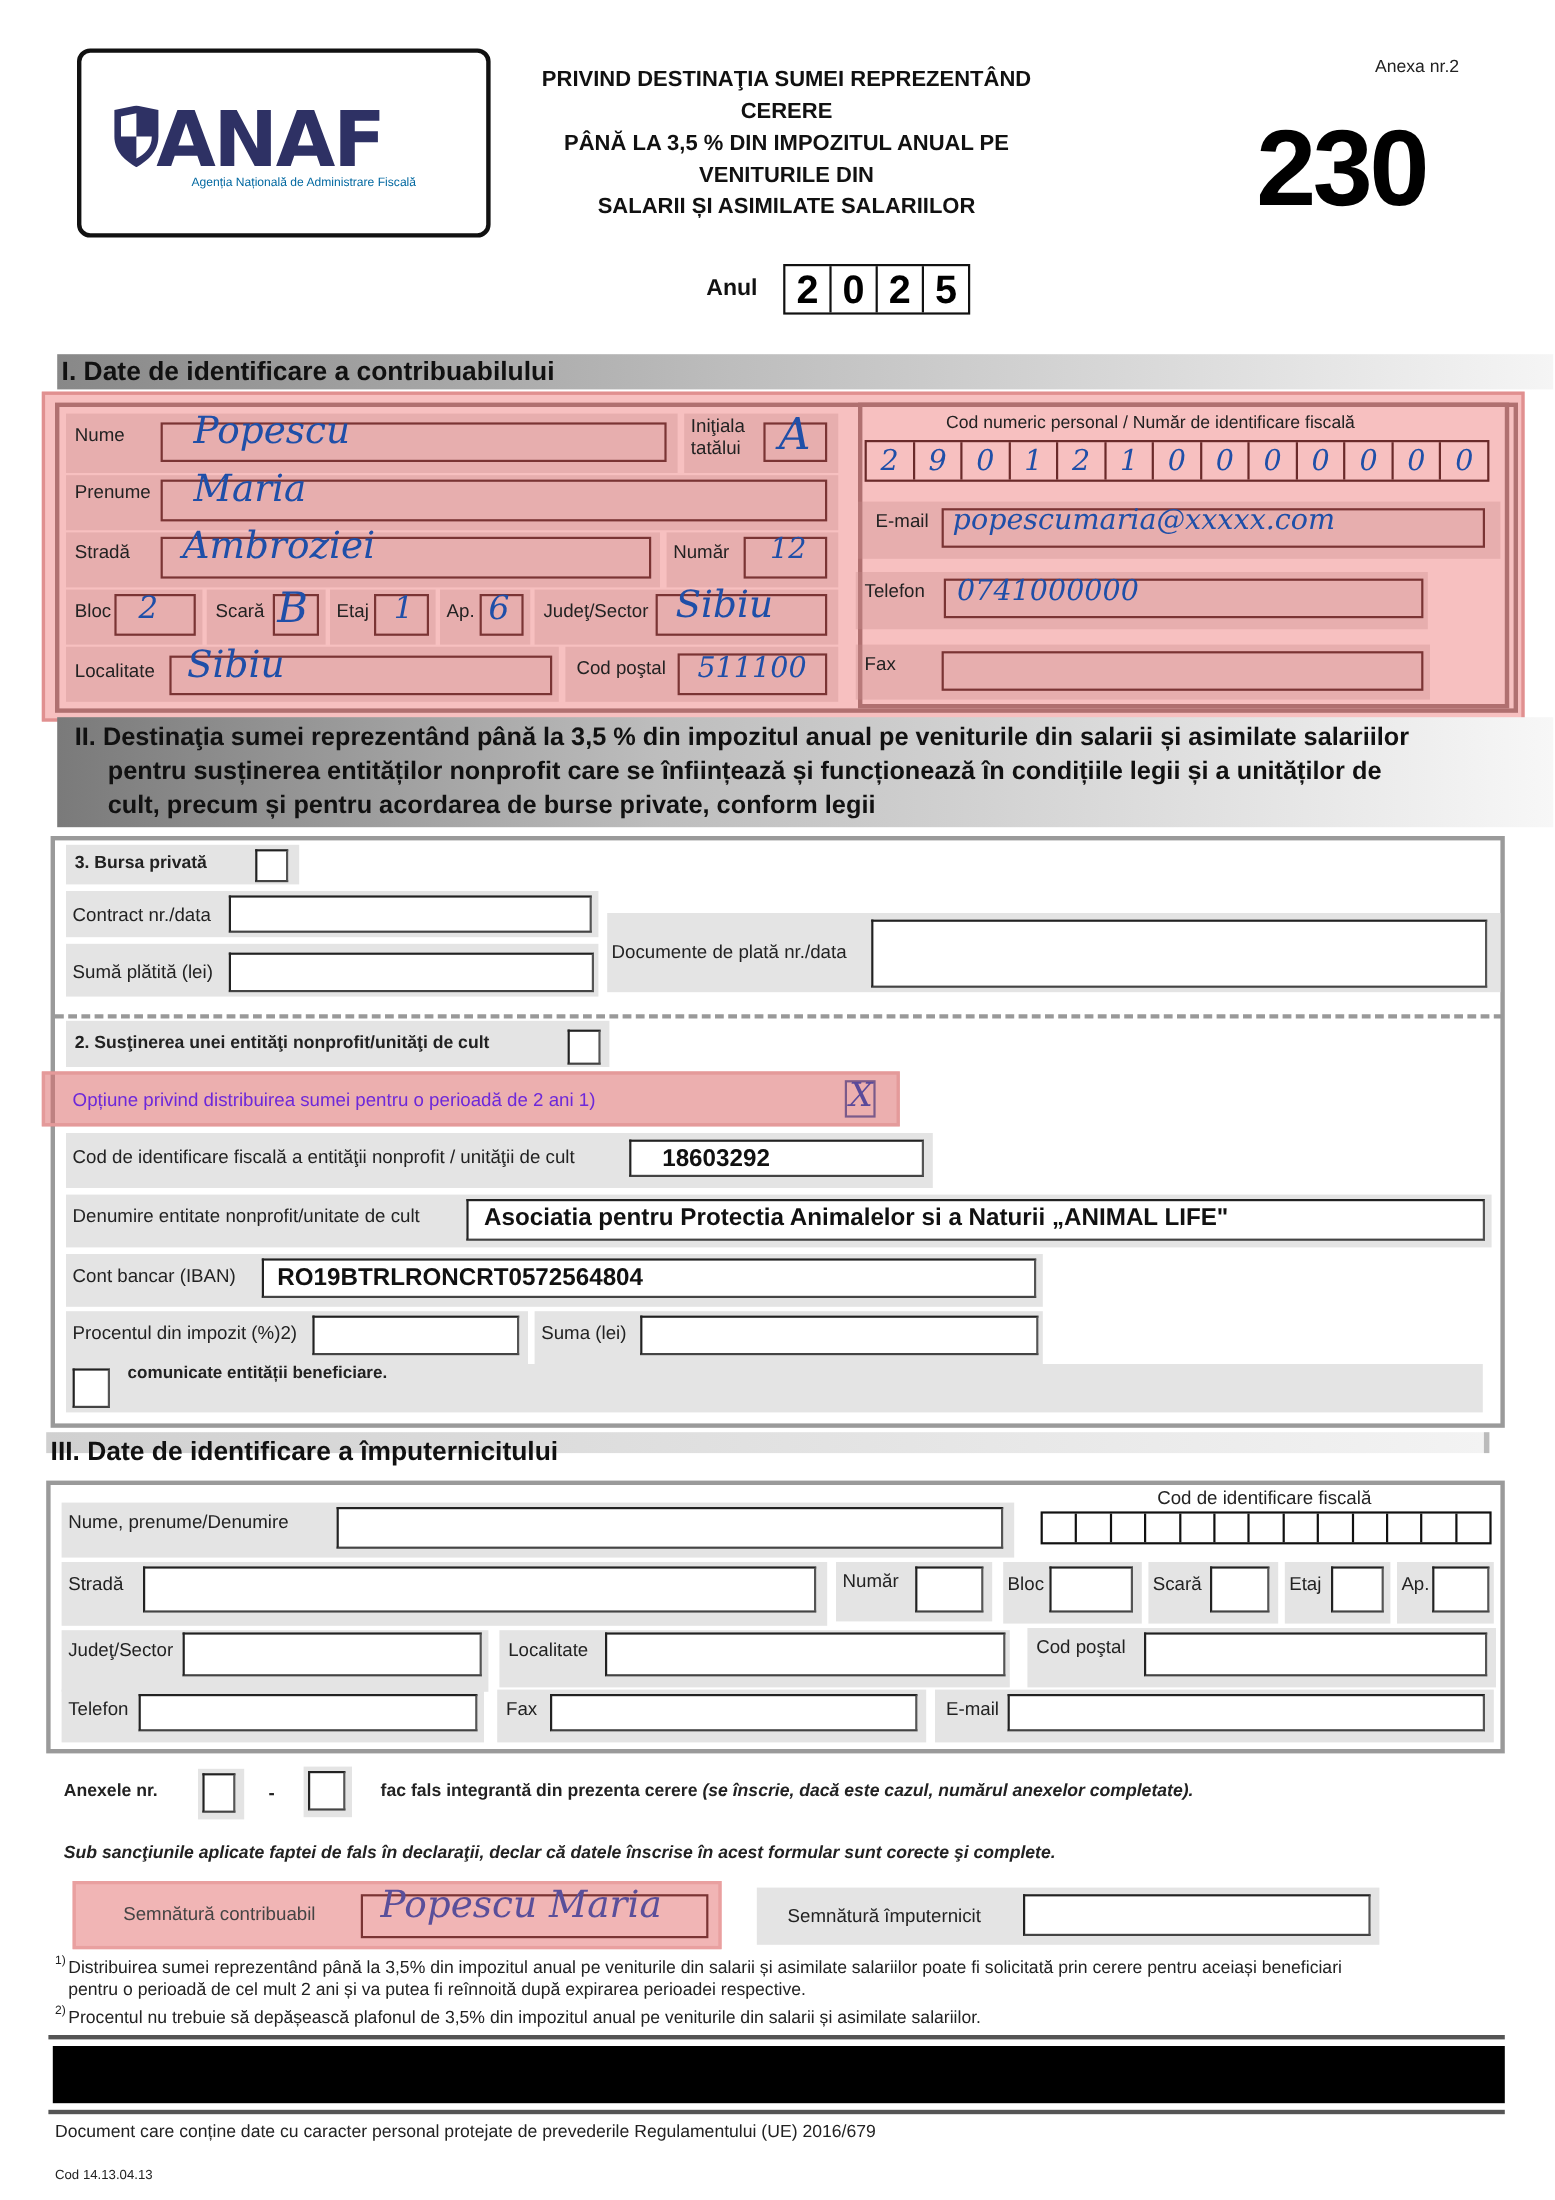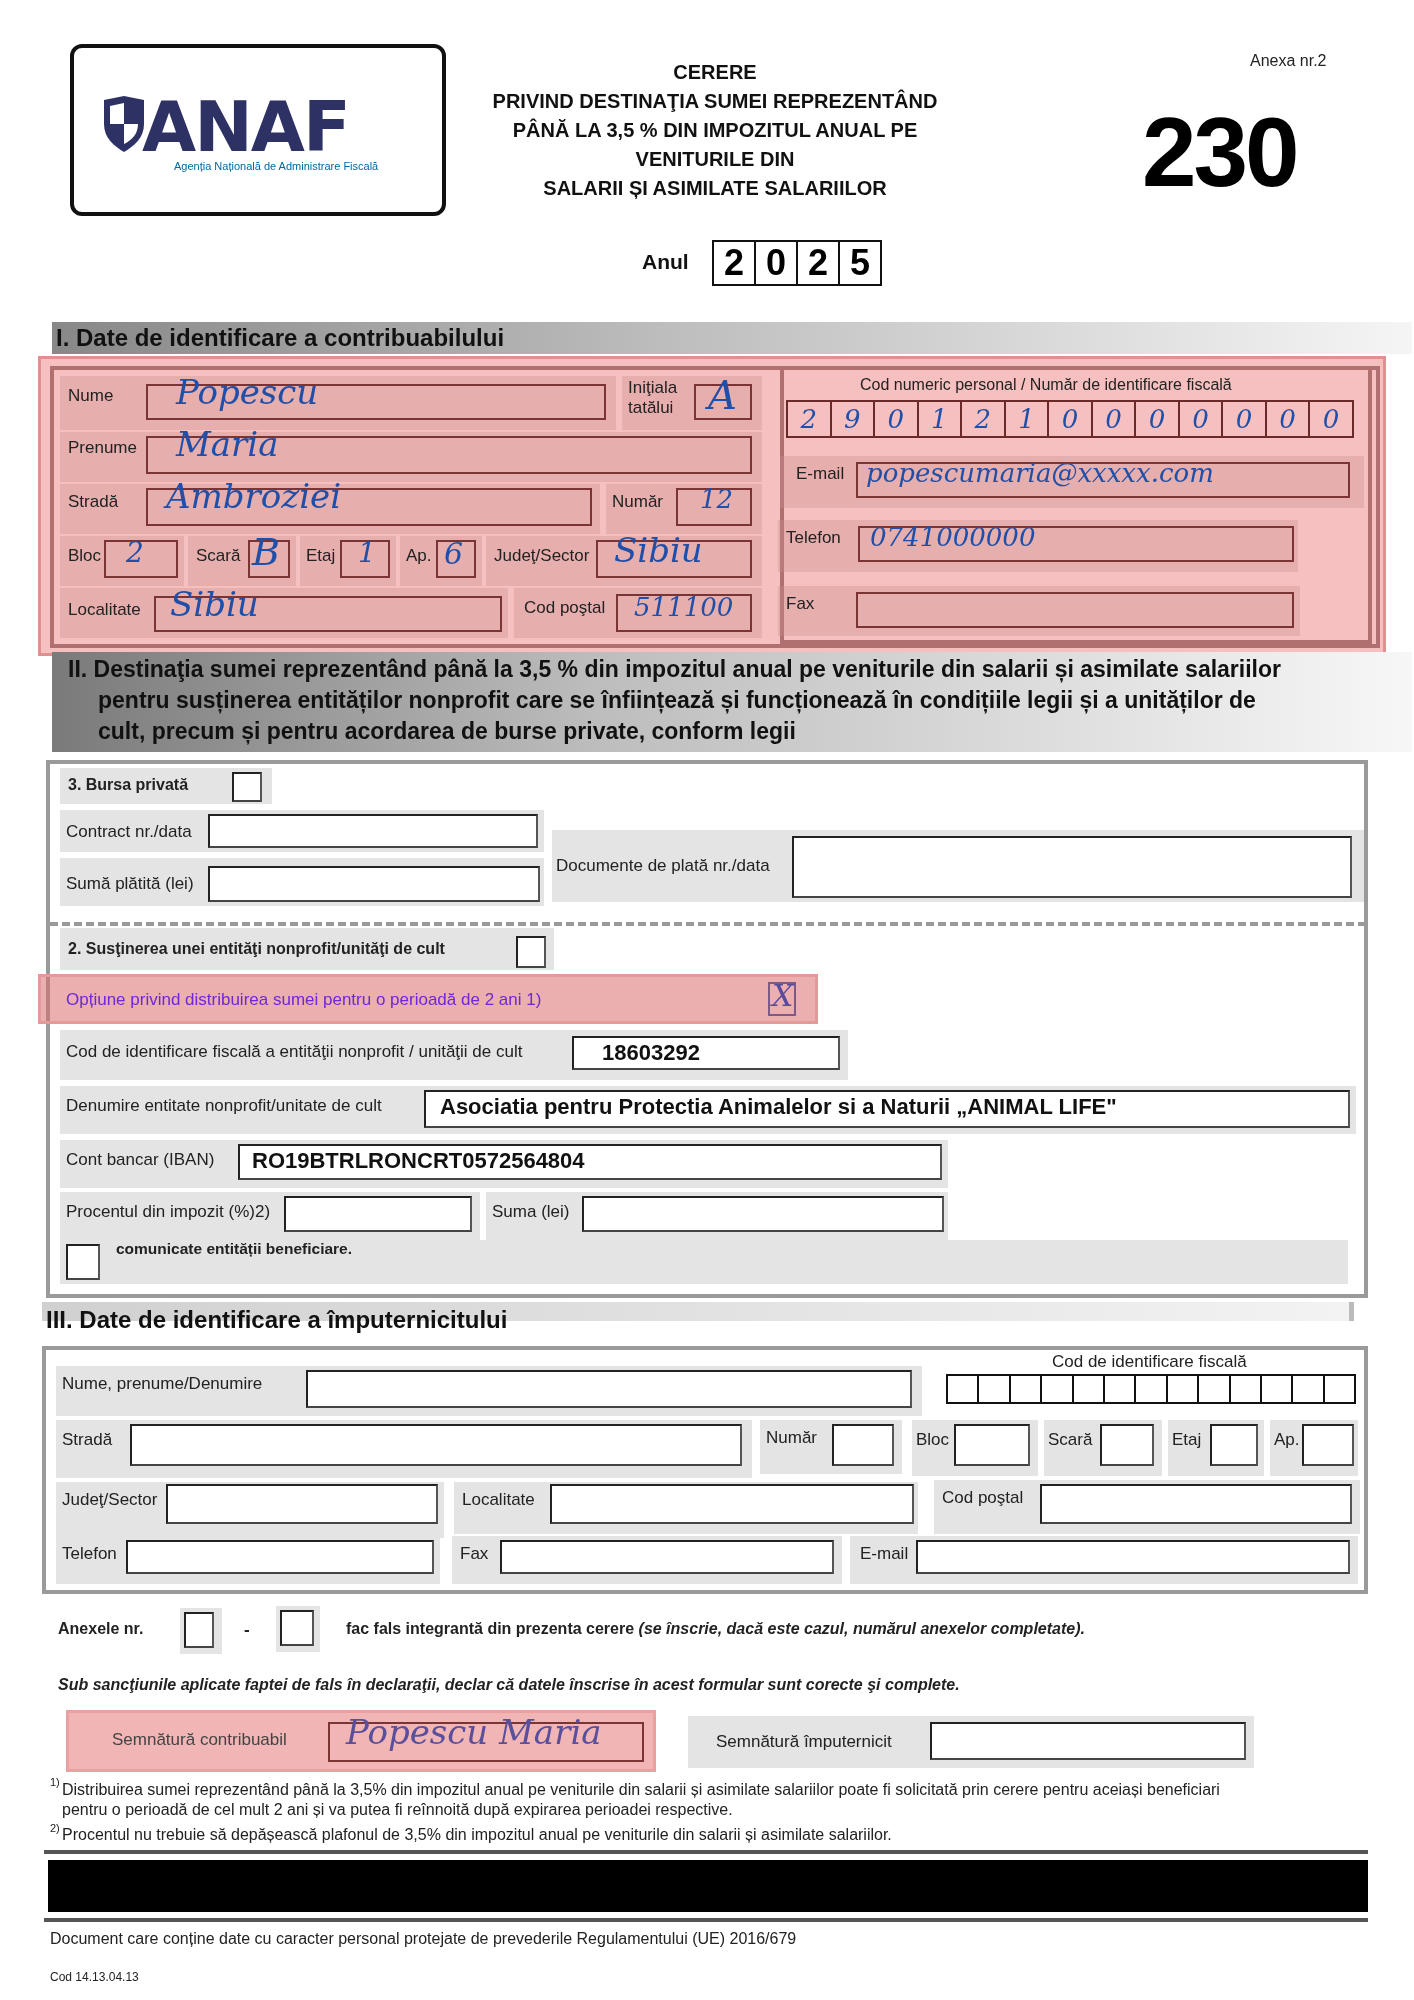--- a/index.html
+++ b/index.html
@@ -59,22 +59,22 @@
   <svg class="shield" viewBox="0 0 44 56">
     <path d="M2 4 L22 0 L42 4 L42 28 C42 42 32 50 22 56 C12 50 2 42 2 28 Z" fill="#2e3164"></path>
     <path d="M8 10 L22 7 L22 28 L8 28 Z" fill="#fff"></path>
     <path d="M22 28 L36 28 C36 38 30 44 22 48 Z" fill="#fff"></path>
   </svg>
   <div class="anaf">ANAF</div>
   <div class="agency">Agenția Națională de Administrare Fiscală</div>
 </div>
 
 <div id="title" class="abs">
+  <div>PRIVIND DESTINAŢIA SUMEI REPREZENTÂND</div>
   <div>CERERE</div>
-  <div>PRIVIND DESTINAŢIA SUMEI REPREZENTÂND</div>
   <div>PÂNĂ LA 3,5 % DIN IMPOZITUL ANUAL PE VENITURILE DIN</div>
   <div>SALARII ȘI ASIMILATE SALARIILOR</div>
 </div>
 <div id="anexa" class="abs">Anexa nr.2</div>
 <div id="formnum" class="abs">230</div>
 
 <div id="anul-lbl" class="abs">Anul</div>
 <div id="year" class="cells">
   <div class="c">2</div>
   <div class="c">0</div>

